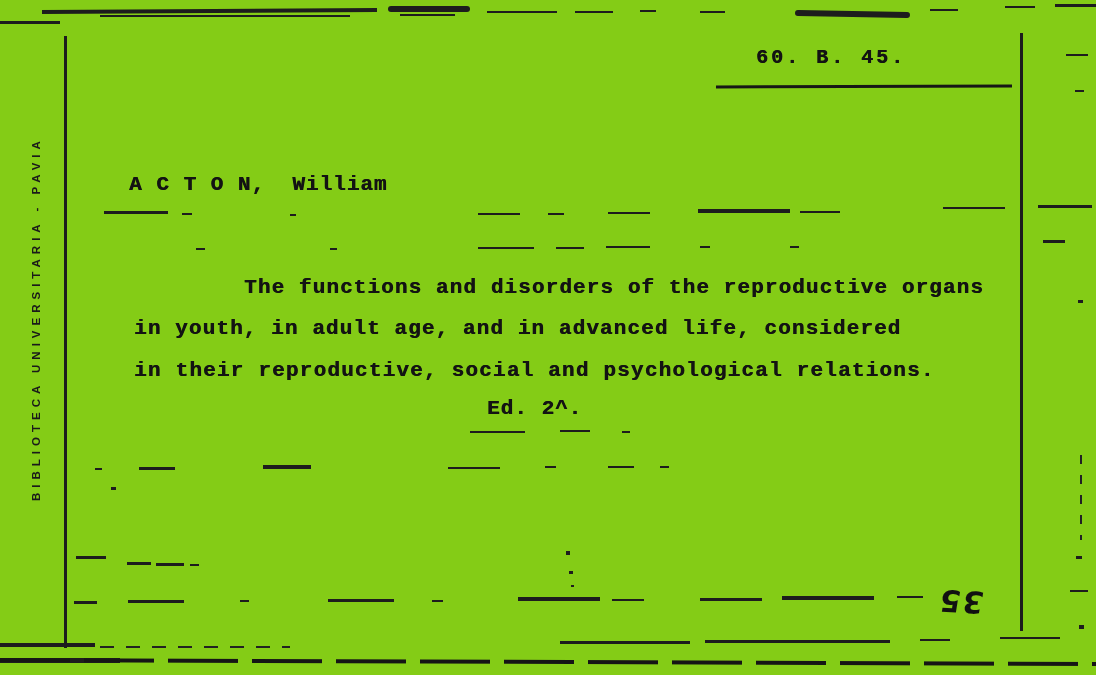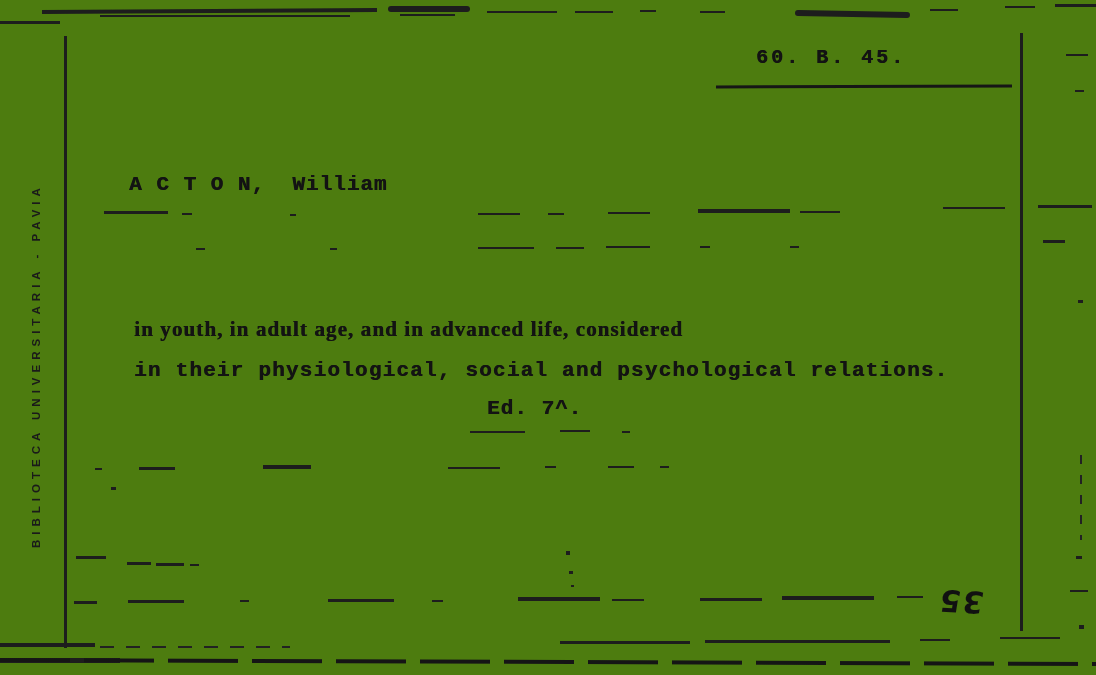--- a/index.html
+++ b/index.html
@@ -1,25 +1,25 @@
 <!DOCTYPE html>
 <html><head>
 <meta charset="utf-8">
 <style>
   html,body{margin:0;padding:0;background:#ffffff;}
-  #card{position:relative;width:1096px;height:675px;background:#4d7c0f;overflow:hidden;
-        font-family:"Liberation Mono","DejaVu Sans Mono",monospace;color:#141414;}
+  #card{position:relative;width:1096px;height:675px;background:#84cc16;overflow:hidden;
+        font-family:"Liberation Mono","DejaVu Sans Mono",monospace;color:#141414;text-align:right;}
   .mk{position:absolute;background:#1d1d1d;display:block;}
   .typed{position:absolute;font-weight:700;color:#131313;white-space:pre;
          text-shadow:0.5px 0.4px 0 #131313;}
   #call-number{top:46px;left:756px;font-size:20px;letter-spacing:3px;}
   #call-underline{top:85px;left:716px;width:296px;height:3px;background:#161616;transform:rotate(-0.2deg);}
   #author{top:141px;left:129px;font-size:21px;letter-spacing:1px;margin-top:32px;}
   #title-1{top:276px;left:244px;font-size:21px;letter-spacing:1.1px;}
-  #title-2{top:317px;left:134px;font-size:21px;letter-spacing:1.1px;font-family:Liberation Serif, serif;}
+  #title-2{top:317px;left:134px;font-size:21px;letter-spacing:1.1px;}
   #title-3{top:359px;left:134px;font-size:21px;letter-spacing:1.2px;}
   #edition{top:397px;left:487px;font-size:21px;letter-spacing:1px;}
   #imprint{top:532px;left:128px;font-size:22px;letter-spacing:0.8px;text-shadow:0.7px 0.5px 0 #131313;}
   #stamp{position:absolute;left:30px;top:136px;height:412px;width:34px;
          writing-mode:vertical-rl;transform:rotate(180deg);
          font-family:"Liberation Sans","DejaVu Sans",sans-serif;
          font-weight:700;font-size:11.5px;letter-spacing:5px;color:#1a1a1a;
          white-space:pre;}
   #handnum{position:absolute;left:938px;top:584px;
            font-family:"DejaVu Sans",sans-serif;font-weight:900;font-size:30px;
@@ -68,23 +68,24 @@
   <i class="mk" style="left:1038px;top:205px;width:54px;height:3px"></i>
   <i class="mk" style="left:196px;top:248px;width:9px;height:2px"></i>
   <i class="mk" style="left:330px;top:248px;width:7px;height:2px"></i>
   <i class="mk" style="left:478px;top:247px;width:56px;height:2px"></i>
   <i class="mk" style="left:556px;top:247px;width:28px;height:2px"></i>
   <i class="mk" style="left:606px;top:246px;width:44px;height:2px"></i>
   <i class="mk" style="left:700px;top:246px;width:10px;height:2px"></i>
   <i class="mk" style="left:790px;top:246px;width:9px;height:2px"></i>
   <i class="mk" style="left:1043px;top:240px;width:22px;height:3px"></i>
 
+  <span class="typed" id="title-1">The functions and disorders of the reproductive organs</span>
   <span class="typed" id="title-2">in youth, in adult age, and in advanced life, considered</span>
-  <span class="typed" id="title-3">in their physiological, social and psychological relations.</span>
-  <span class="typed" id="edition">Ed. 7^.</span>
+  <span class="typed" id="title-3">in their reproductive, social and psychological relations.</span>
+  <span class="typed" id="edition">Ed. 2^.</span>
 
   <i class="mk" style="left:470px;top:431px;width:55px;height:2px"></i>
   <i class="mk" style="left:560px;top:430px;width:30px;height:2px"></i>
   <i class="mk" style="left:622px;top:431px;width:8px;height:2px"></i>
 
   <i class="mk" style="left:95px;top:468px;width:7px;height:2px"></i>
   <i class="mk" style="left:139px;top:467px;width:36px;height:3px"></i>
   <i class="mk" style="left:263px;top:465px;width:48px;height:4px"></i>
   <i class="mk" style="left:448px;top:467px;width:52px;height:2px"></i>
   <i class="mk" style="left:545px;top:466px;width:11px;height:2px"></i>

